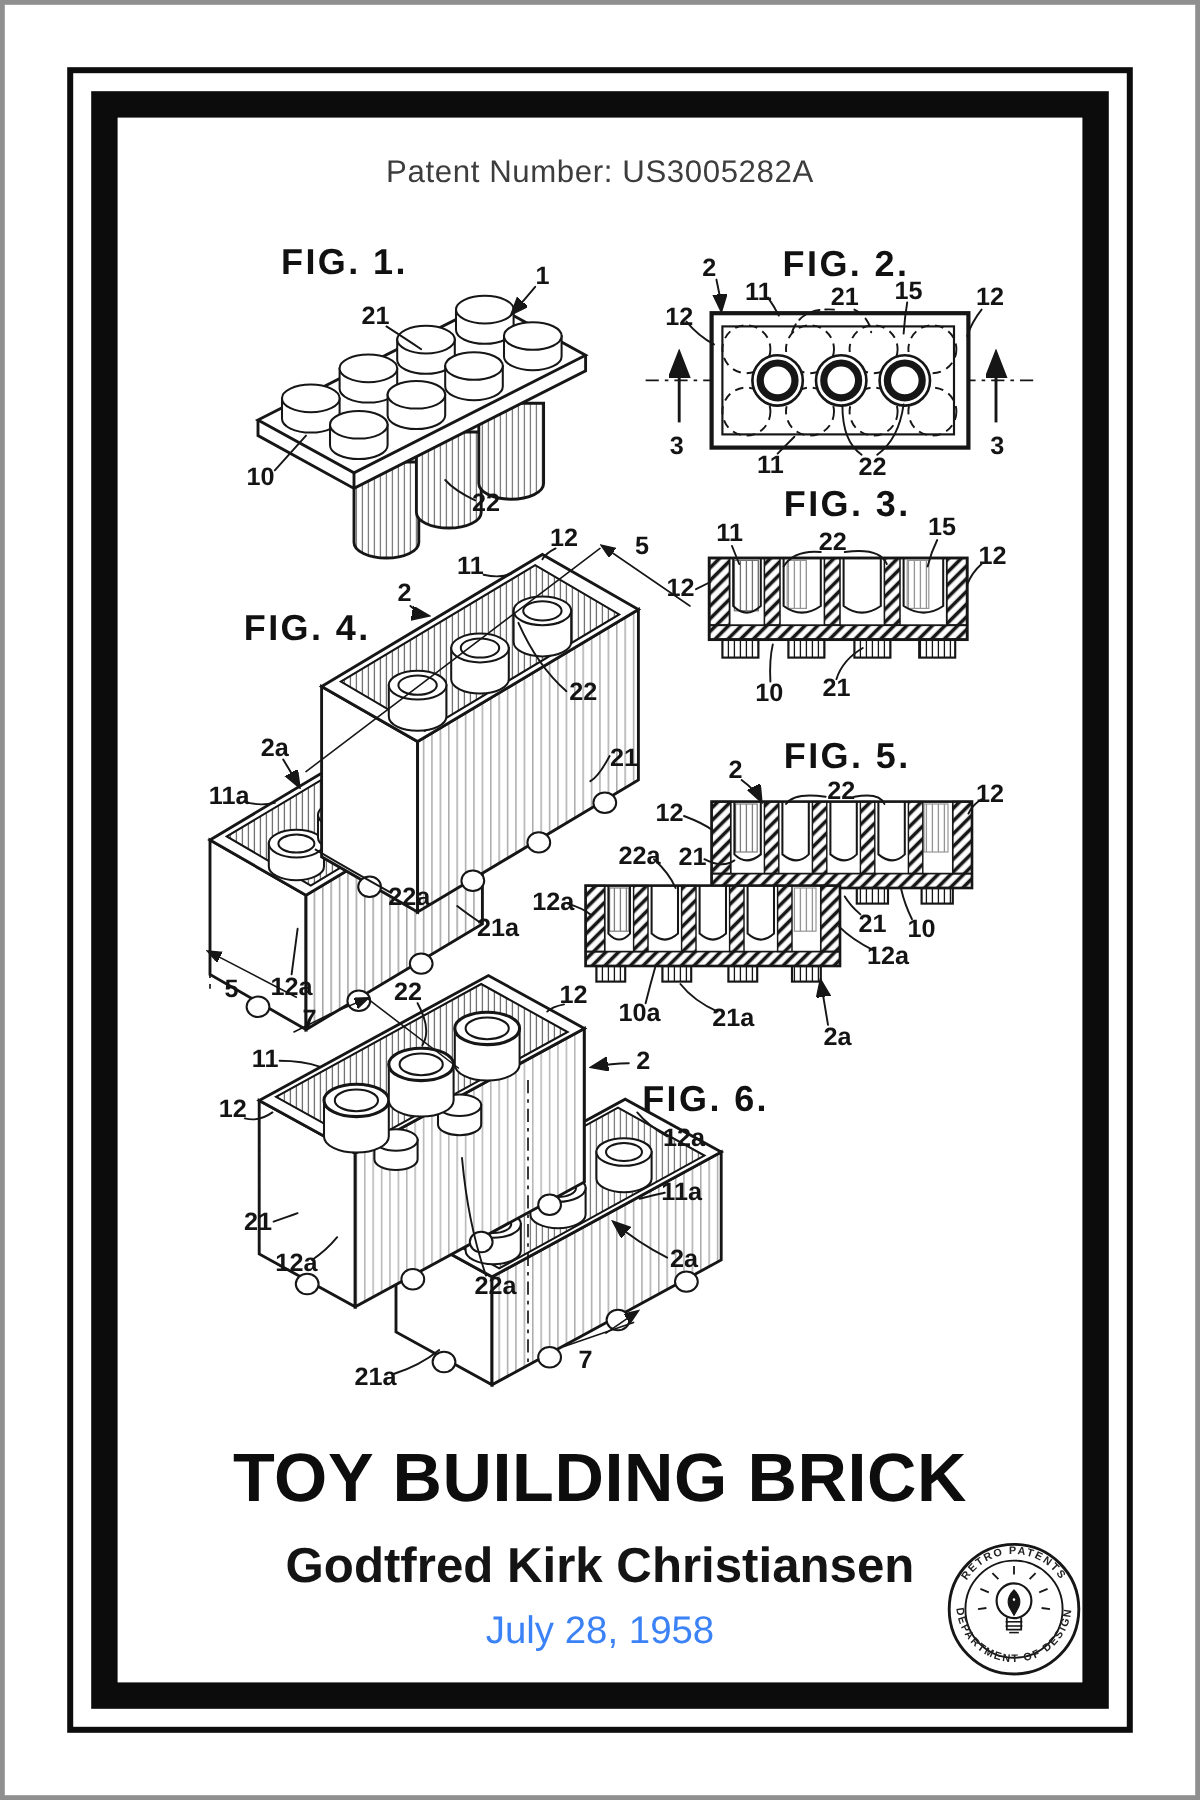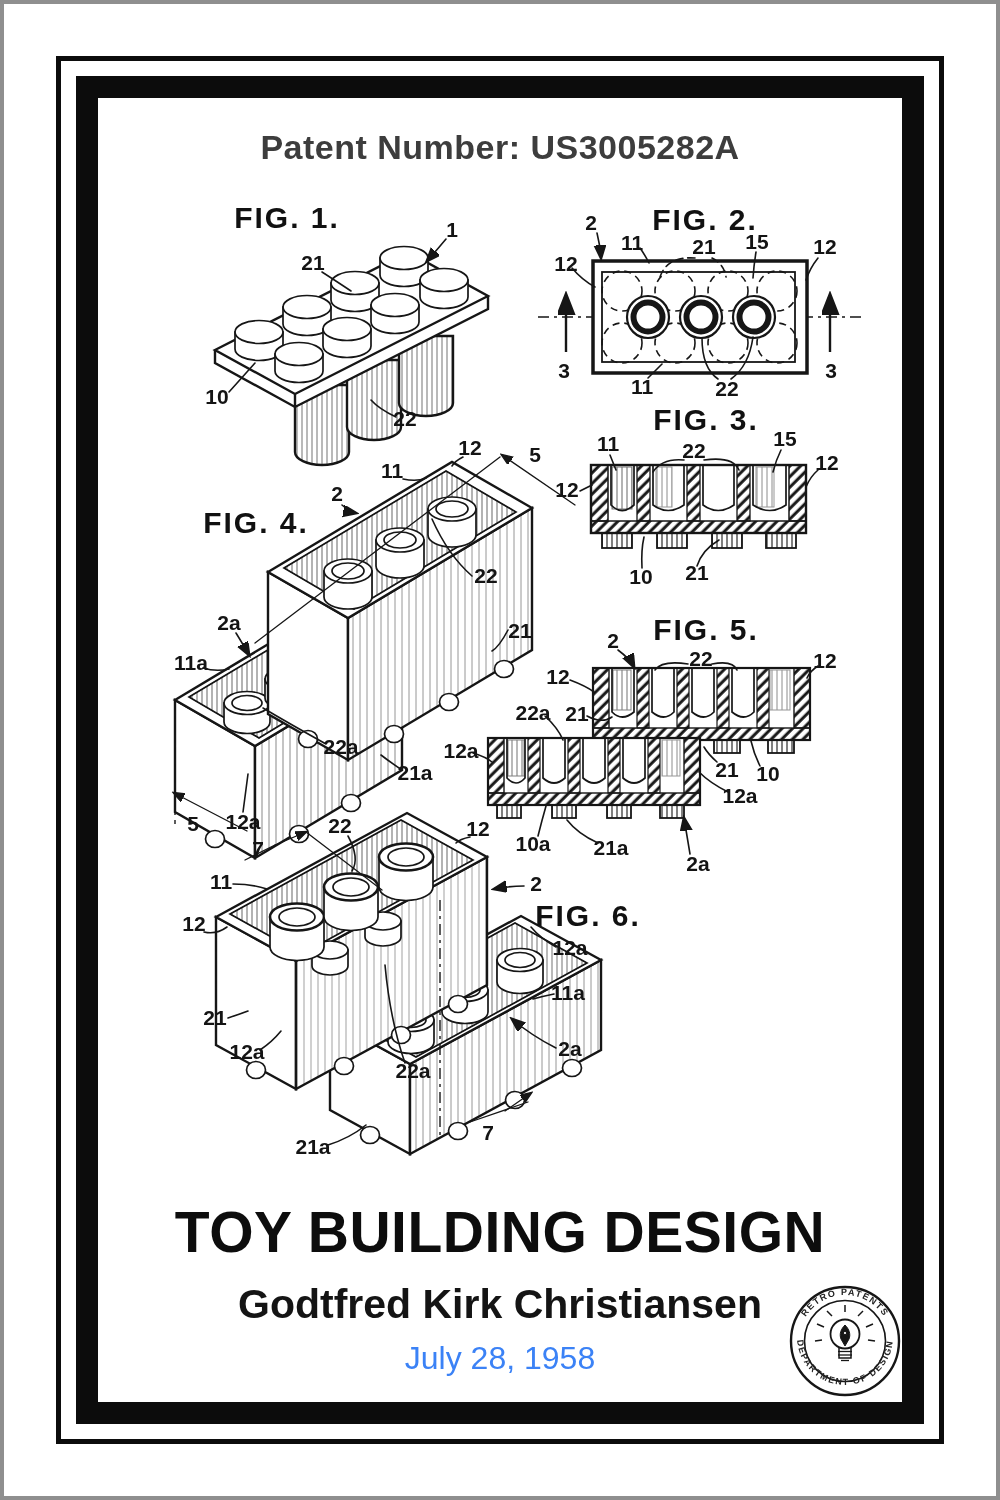--- a/index.html
+++ b/index.html
@@ -1,21 +1,21 @@
 <!DOCTYPE html>
 <html><head>
 <meta charset="utf-8">
 <style>
   html,body{margin:0;padding:0}
   body{width:1000px;height:1500px;position:relative;background:#fff;font-family:"Liberation Sans",sans-serif}
   .poster{position:absolute;inset:0;background:#fff;border:4px solid #8f8f8f;box-sizing:border-box}
   .frame-thin{position:absolute;top:56px;left:56px;right:56px;bottom:56px;border:5px solid #0c0c0c;box-sizing:border-box}
   .frame-thick{position:absolute;top:76px;left:76px;right:76px;bottom:76px;border:22px solid #0c0c0c;box-sizing:border-box}
   .txt{position:absolute;left:0;right:0;text-align:center;color:#161616;white-space:nowrap}
-  .patent-no{top:128px;font-size:34px;font-weight:700;letter-spacing:.5px;color:#3d3d3d}
+  .patent-no{top:128px;font-size:26px;font-weight:400;letter-spacing:.5px;color:#3d3d3d}
   .title{top:1199px;font-size:57px;font-weight:700;letter-spacing:.5px;color:#0d0d0d}
   .inventor{top:1281px;font-size:41px;font-weight:700;color:#141414}
   .date{top:1340px;font-size:32px;font-weight:400;color:#3b82f6}
   #art{position:absolute;left:0;top:0}
   #art path,#art line,#art rect,#art ellipse,#art circle,#art polyline{stroke:#161616}
   #art .main{stroke-width:2.4;fill:none}
   #art .thin{stroke-width:1.7;fill:none}
   #art .w{fill:#fff}
   #art .lead{fill:none;stroke-width:1.6;stroke-linecap:round}
   #art .sec{fill:none;stroke-width:1.3;stroke-linecap:round}
@@ -27,21 +27,21 @@
   #art .sealtxt{font-size:9px;font-weight:700;letter-spacing:1.5px;fill:#222}
 </style>
 </head>
 <body>
 
 <div class="poster"></div>
 <div class="frame-thin"></div>
 <div class="frame-thick"></div>
 
 <div class="txt patent-no">Patent Number: US3005282A</div>
-<div class="txt title">TOY BUILDING DESIGN</div>
+<div class="txt title">TOY BUILDING BRICK</div>
 <div class="txt inventor">Godtfred Kirk Christiansen</div>
 <div class="txt date">July 28, 1958</div>
 
 <svg id="art" width="1000" height="1500" viewBox="0 0 1000 1500">
   <defs>
     <pattern id="xh" patternUnits="userSpaceOnUse" width="7.5" height="7.5" patternTransform="rotate(45)">
       <line x1="3" y1="0" x2="3" y2="7.5" stroke="#161616" stroke-width="3"></line>
     </pattern>
     <pattern id="vs" patternUnits="userSpaceOnUse" width="5" height="12">
       <line x1="2" y1="0" x2="2" y2="12" stroke="#161616" stroke-width="1.1"></line>

